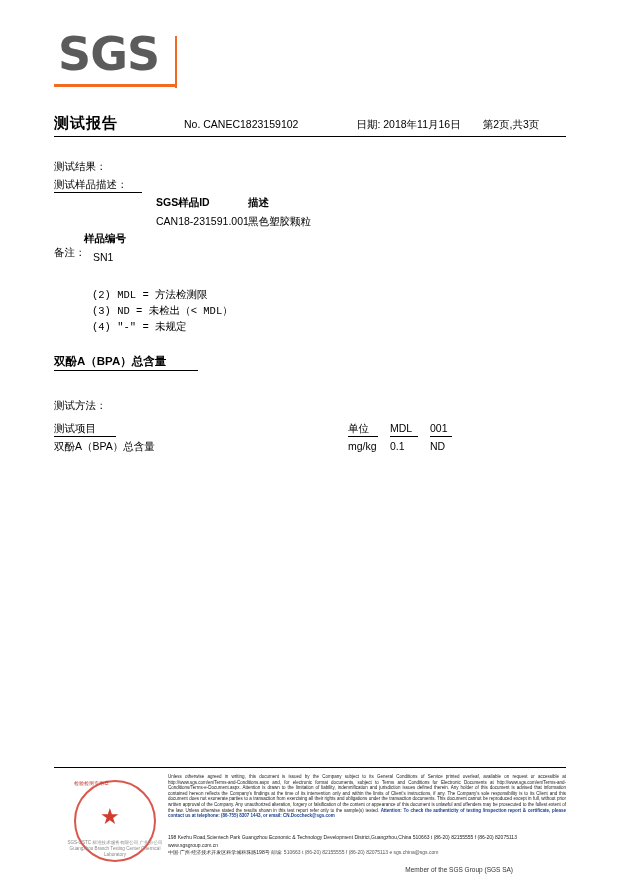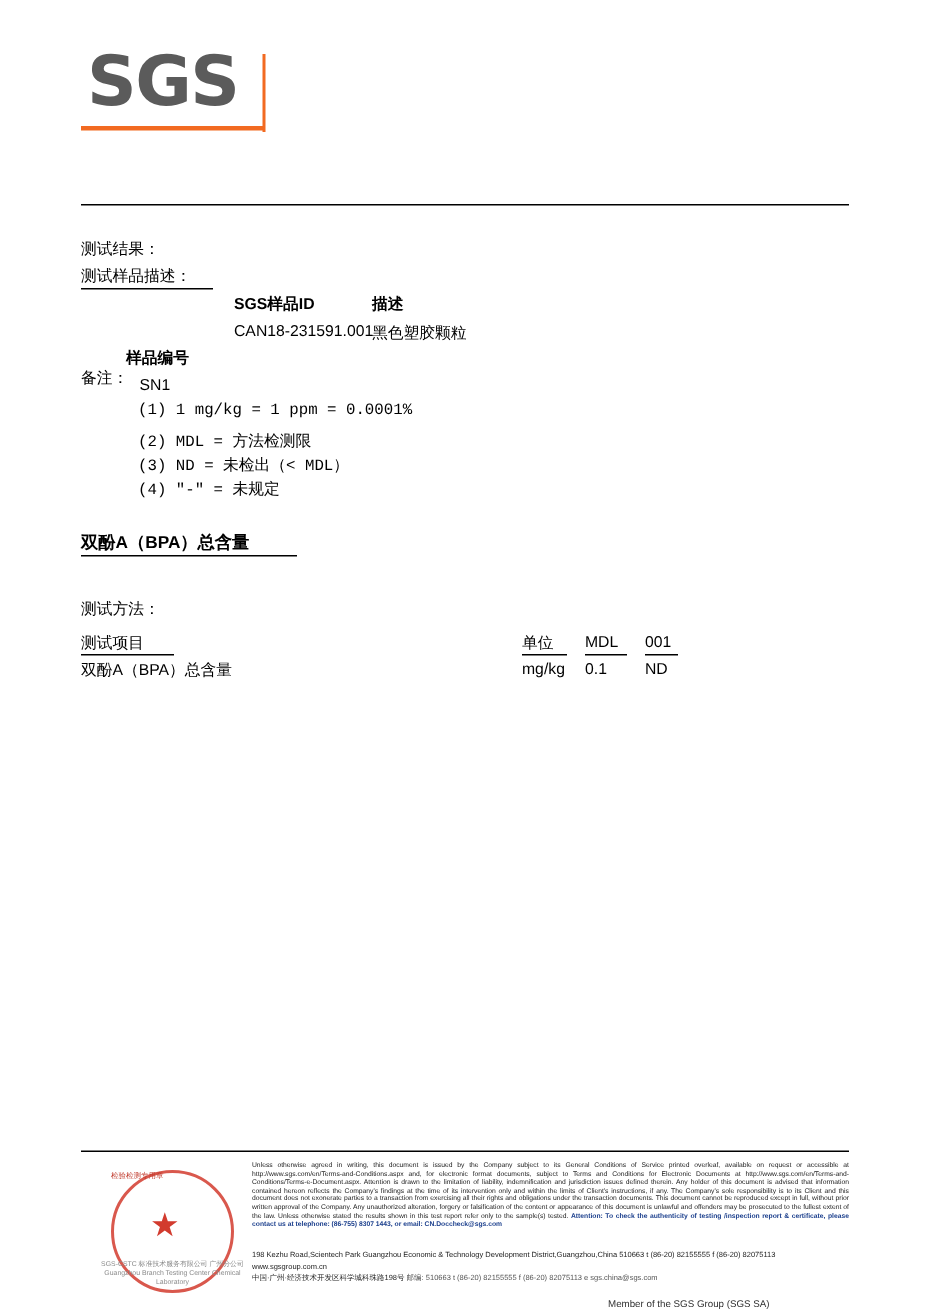--- a/index.html
+++ b/index.html
@@ -277,41 +277,46 @@
 <body>
 
 <div class="page">
 
   <div class="logo-block">
     <div class="logo-text">SGS</div>
     <div class="logo-rule"></div>
     <div class="logo-bar"></div>
   </div>
 
+  <div class="title-row">
+    <span class="doc-title">测试报告</span>
+    <span class="ref-no">No. CANEC1823159102</span>
+    <span class="date-txt">日期: 2018年11月16日</span>
+    <span class="page-txt">第2页,共3页</span>
+  </div>
   <div class="hr-top"></div>
 
   <div class="t" style="left:54px; top:160px;">测试结果：</div>
 
   <div class="t" style="left:54px; top:178px;">测试样品描述：</div>
   <div class="u-line" style="left:54px; top:192px; width:88px;"></div>
 
   <div class="sample-head">
     <span class="col-a">样品编号</span>
     <span class="col-b">SGS样品ID</span>
     <span class="col-c">描述</span>
   </div>
 
   <div class="sample-row">
     <span class="col-a">SN1</span>
     <span class="col-b">CAN18-231591.001</span>
     <span class="col-c">黑色塑胶颗粒</span>
   </div>
 
   <div class="t" style="left:54px; top:246px;">备注：</div>
-  <div class="t" style="left:92px; top:267px;">(1) 1 mg/kg = 1 ppm = 0.0001%</div>
   <div class="t" style="left:92px; top:288px;">(2) MDL = 方法检测限</div>
   <div class="t" style="left:92px; top:304px;">(3) ND = 未检出（&lt; MDL）</div>
   <div class="t" style="left:92px; top:320px;">(4) "-" = 未规定</div>
 
   <div class="section-title">双酚A（BPA）总含量</div>
   <div class="section-underline"></div>
 
   <div class="method-label">测试方法：</div>
 
   <div class="res-hdr res-item-x">测试项目</div>

